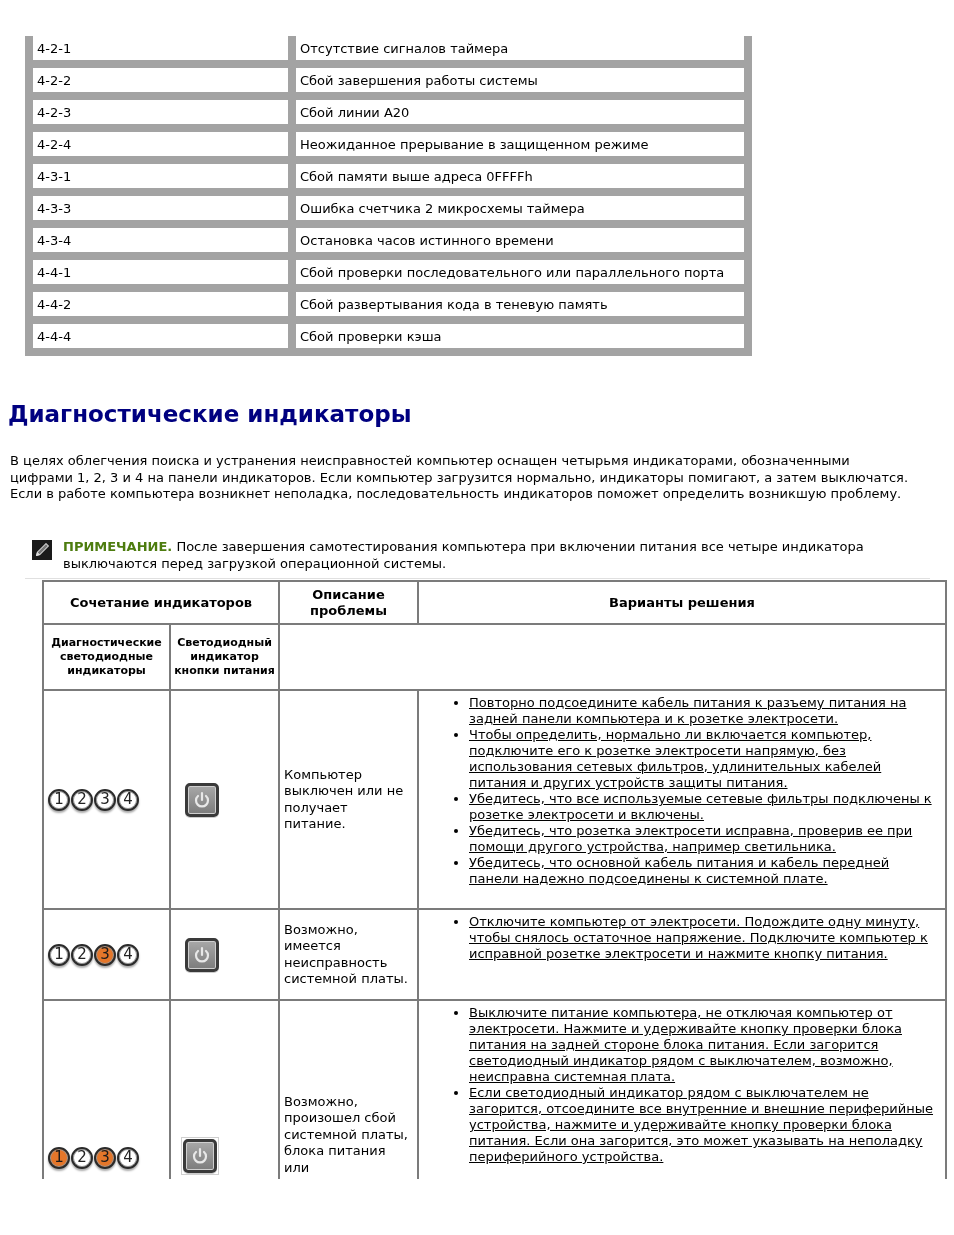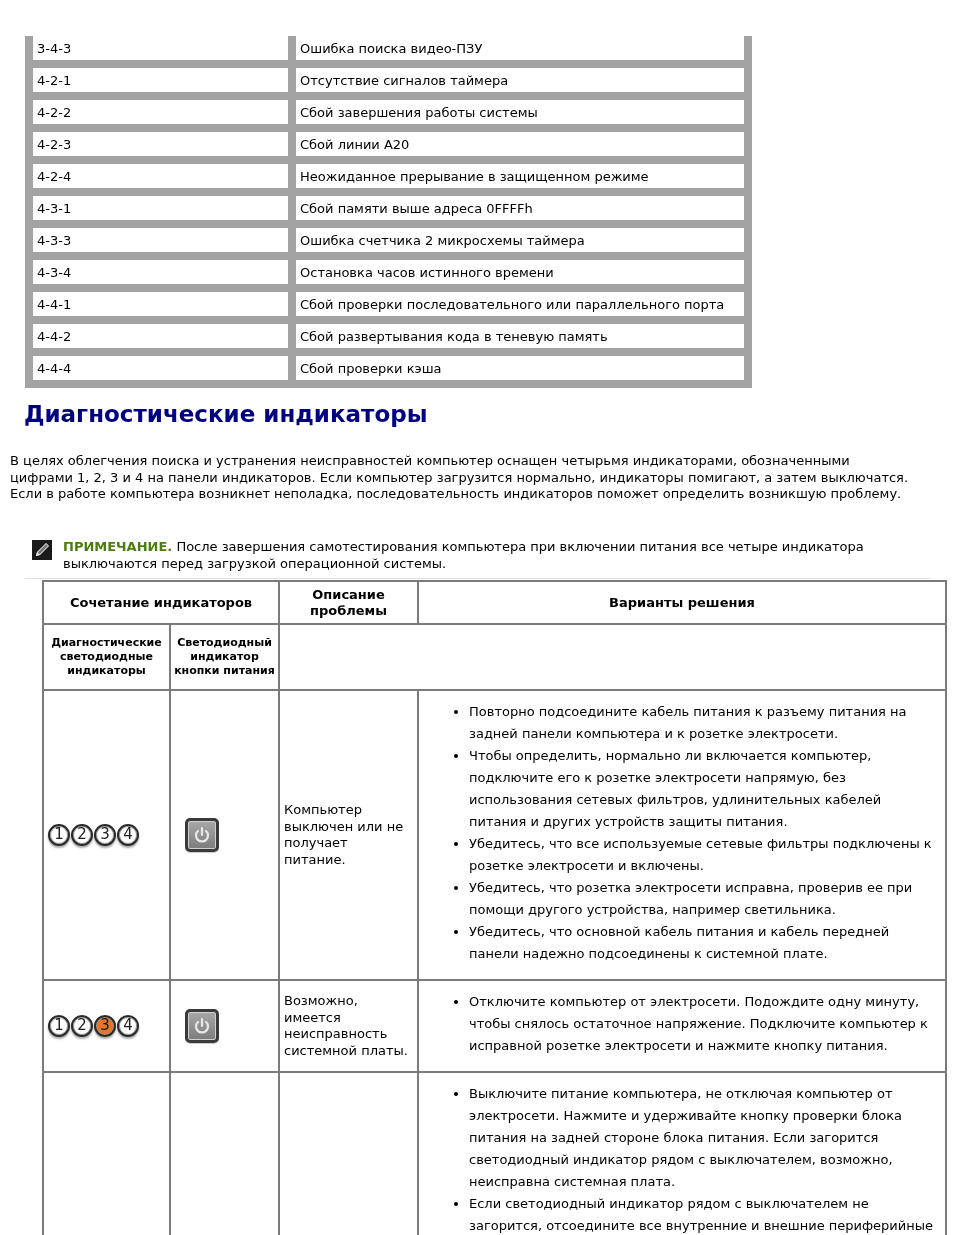--- a/index.html
+++ b/index.html
@@ -11,21 +11,21 @@
   .codes {
     position: absolute; left: 25px; top: 36px; width: 727px;
     border-collapse: collapse; font-size: 13px;
   }
   .codes td {
     border: 8px solid #a3a3a3; height: 24px; padding: 0 4px; vertical-align: middle;
   }
   .codes td.code { width: 247px; }
   .codes tr:first-child td { border-top: none; }
   h1 {
-    position: absolute; left: 24px; top: 401px; margin: 0;
+    position: absolute; left: 8px; top: 401px; margin: 0;
     font-size: 23px; font-weight: bold; color: #000080;
     font-family: "DejaVu Sans", sans-serif;
   }
   .intro {
     position: absolute; left: 10px; top: 453px; width: 905px; margin: 0;
     font-size: 13px; line-height: 16.5px;
   }
   .note {
     position: absolute; left: 32px; top: 539px; width: 900px;
     font-size: 13px; line-height: 16.5px; display: flex;
@@ -36,21 +36,21 @@
   .diag {
     position: absolute; left: 42px; top: 580px; width: 905px;
     border-collapse: collapse; font-size: 13px;
   }
   .diag td, .diag th {
     border: 2px solid #7b7b7b; vertical-align: middle; padding: 3px 4px;
   }
   .diag th { font-weight: bold; font-size: 13px; text-align: center; }
   .diag th.sub { font-size: 11px; line-height: 14px; padding: 2px; }
   .diag td.desc { line-height: 16.5px; }
-  .diag td.sol { line-height: 22px; vertical-align: top; padding: 8px 6px 2px 4px; }
+  .diag td.sol { line-height: 16px; vertical-align: top; padding: 2px 6px 2px 4px; text-decoration: underline; }
   .diag ul { margin: 2px 0 12px 0; padding-left: 46px; }
   .diag li { margin: 0; }
   .leds { display: flex; gap: 1px; align-items: center; }
   .led {
     width: 22px; height: 22px; border-radius: 50%; box-sizing: border-box;
     border: 2.5px solid #2a2a2a; background: #fff;
     box-shadow: 0 2px 2px #aaa, inset 0 0 0 1px #999;
     font-size: 15px; line-height: 17px; text-align: center; color: #222;
     font-family: "DejaVu Sans", sans-serif;
   }
@@ -65,24 +65,20 @@
   .pwr-wrap { display: inline-block; }
   .pwr-wrap.framed { border: 1px solid #cfcfcf; padding: 1px; margin-left: 6px; }
   .pwr-wrap.framed .pwr { margin-left: 0; }
   .row-cut td { border-bottom: none; }
 </style>
 </head>
 <body>
 
 <table class="codes">
   <tbody>
-    <tr>
-        <td class="code">3-4-3</td>
-        <td>Ошибка поиска видео-ПЗУ</td>
-      </tr>
     <tr>
         <td class="code">4-2-1</td>
         <td>Отсутствие сигналов таймера</td>
       </tr>
     <tr>
         <td class="code">4-2-2</td>
         <td>Сбой завершения работы системы</td>
       </tr>
     <tr>
         <td class="code">4-2-3</td>

